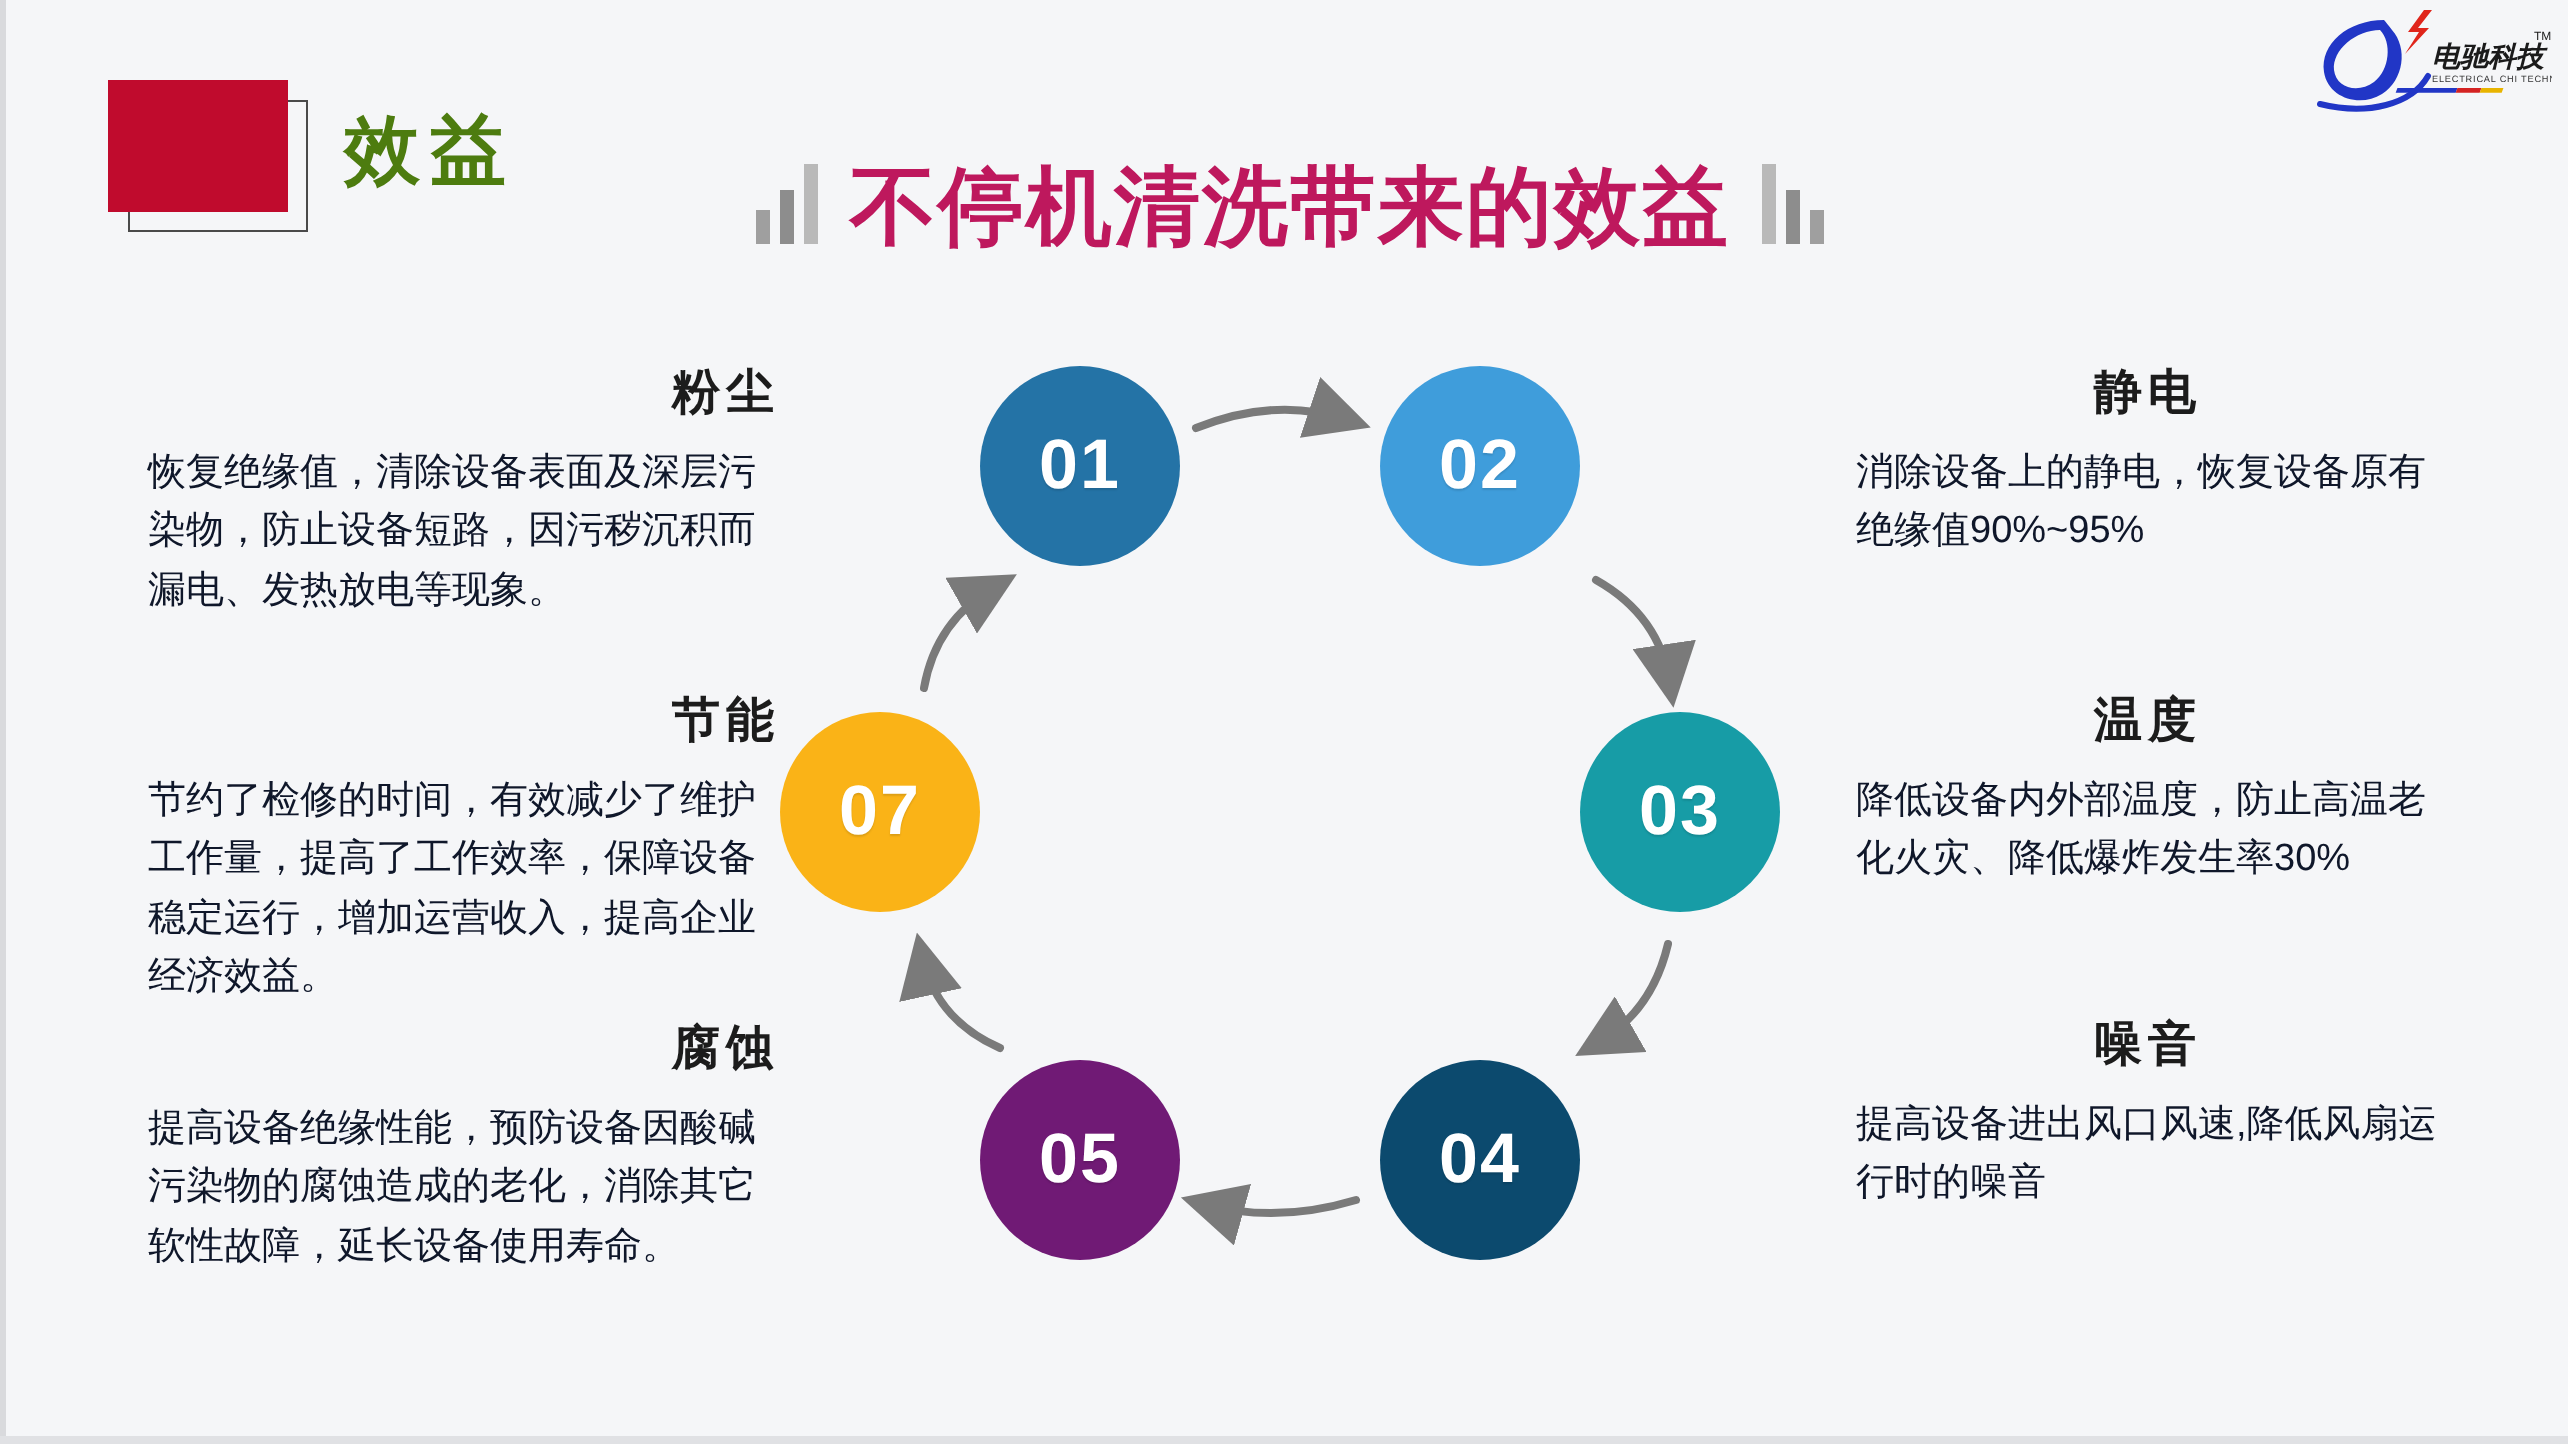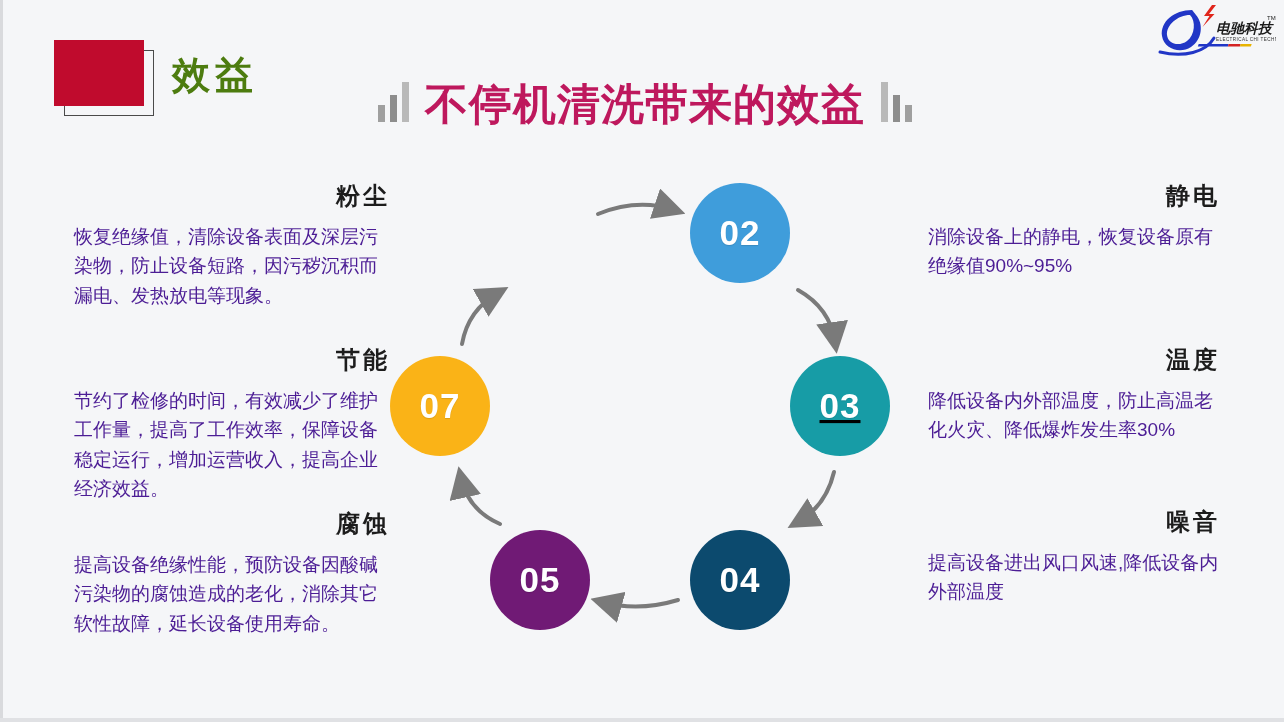--- a/index.html
+++ b/index.html
@@ -44,26 +44,26 @@
   .logo { position:absolute; right:8px; top:2px; width:122px; height:62px; }
   .logo svg { width:122px; height:62px; display:block; }
 
   
   .panel { position:absolute; }
   .panel h3 {
     font-size:24px; font-weight:800; color:#1c1c1c; letter-spacing:3px;
     margin-bottom:10px;
   }
   .panel p {
-    font-size:19px; color:#4c1d95; line-height:1.55; text-align:left;
+    font-size:19px; color:#0f172a; line-height:1.55; text-align:left;
   }
   .lp { left:74px;  width:316px; }
   .lp h3 { text-align:right; }
   .rp { left:928px; width:292px; }
-  .rp h3 { text-align:right; }
+  .rp h3 { text-align:center; }
   .lp1 { top:180px; } .lp2 { top:344px; } .lp3 { top:508px; }
   .rp1 { top:180px; } .rp2 { top:344px; } .rp3 { top:506px; }
 
   
   .circle {
     position:absolute; width:100px; height:100px; border-radius:50%;
     display:flex; align-items:center; justify-content:center;
   }
   .circle span {
     color:#ffffff; font-size:35px; font-weight:800; letter-spacing:1px;
@@ -139,41 +139,44 @@
   <div class="panel rp rp1">
     <h3>静电</h3>
     <p>消除设备上的静电，恢复设备原有绝缘值90%~95%</p>
   </div>
   <div class="panel rp rp2">
     <h3>温度</h3>
     <p>降低设备内外部温度，防止高温老化火灾、降低爆炸发生率30%</p>
   </div>
   <div class="panel rp rp3">
     <h3>噪音</h3>
-    <p>提高设备进出风口风速,降低设备内外部温度</p>
+    <p>提高设备进出风口风速,降低风扇运行时的噪音</p>
   </div>
 
   <svg class="arrows" viewBox="0 0 560 520">
     <defs>
       <marker id="ah" markerWidth="8" markerHeight="8" refX="5" refY="4" orient="auto">
         <path d="M0,0 L8,4 L0,8 z" fill="#7a7a7a"></path>
       </marker>
     </defs>
     <path class="a" d="M228,64 Q268,48 304,60" marker-end="url(#ah)"></path>
     <path class="a" d="M428,140 Q460,158 465,192" marker-end="url(#ah)"></path>
     <path class="a" d="M464,322 Q456,356 428,372" marker-end="url(#ah)"></path>
     <path class="a" d="M308,450 Q268,462 232,452" marker-end="url(#ah)"></path>
     <path class="a" d="M130,374 Q98,360 91,328" marker-end="url(#ah)"></path>
     <path class="a" d="M92,194 Q98,160 128,143" marker-end="url(#ah)"></path>
   </svg>
 
+  <div class="circle c1" style="background-color: rgb(36, 115, 166);">
+    <span>01</span>
+  </div>
   <div class="circle c2" style="background-color: rgb(63, 157, 219);">
     <span>02</span>
   </div>
-  <div class="circle c3" style="background-color: rgb(23, 156, 166); text-decoration: underline;">
+  <div class="circle c3" style="background-color: rgb(23, 156, 166);">
     <span>03</span>
   </div>
   <div class="circle c4" style="background-color: #0c4a6e;">
     <span>04</span>
   </div>
   <div class="circle c5" style="background-color: #701a75;">
     <span>05</span>
   </div>
   <div class="circle c6" style="background-color: rgb(250, 179, 23);">
     <span>07</span>

